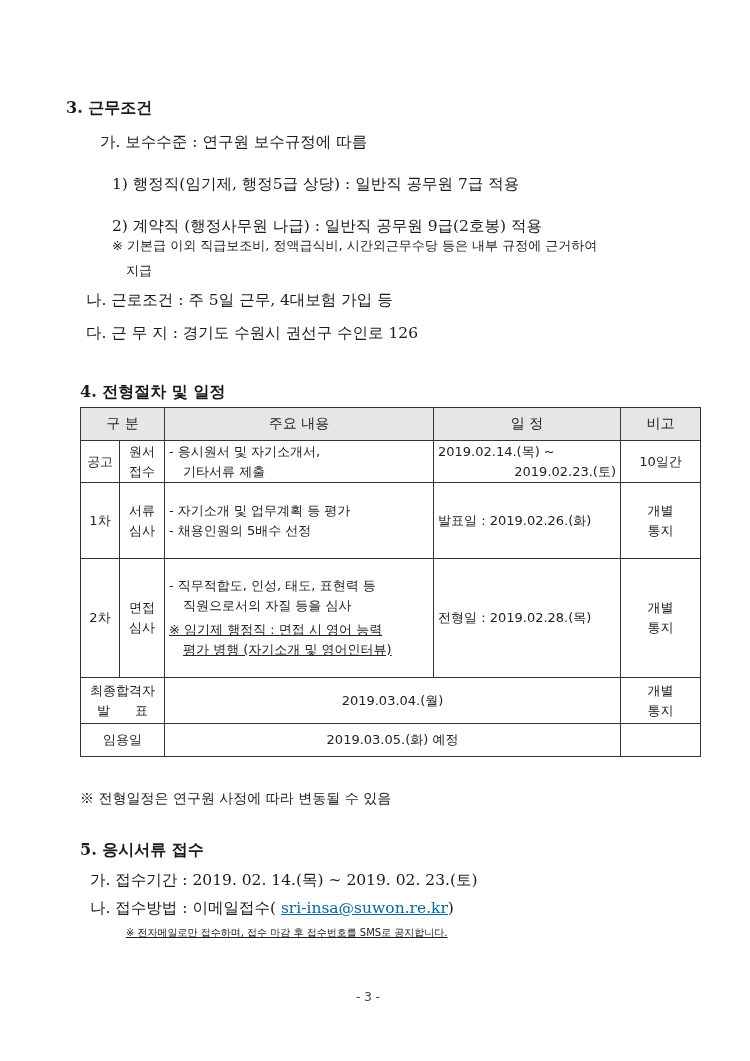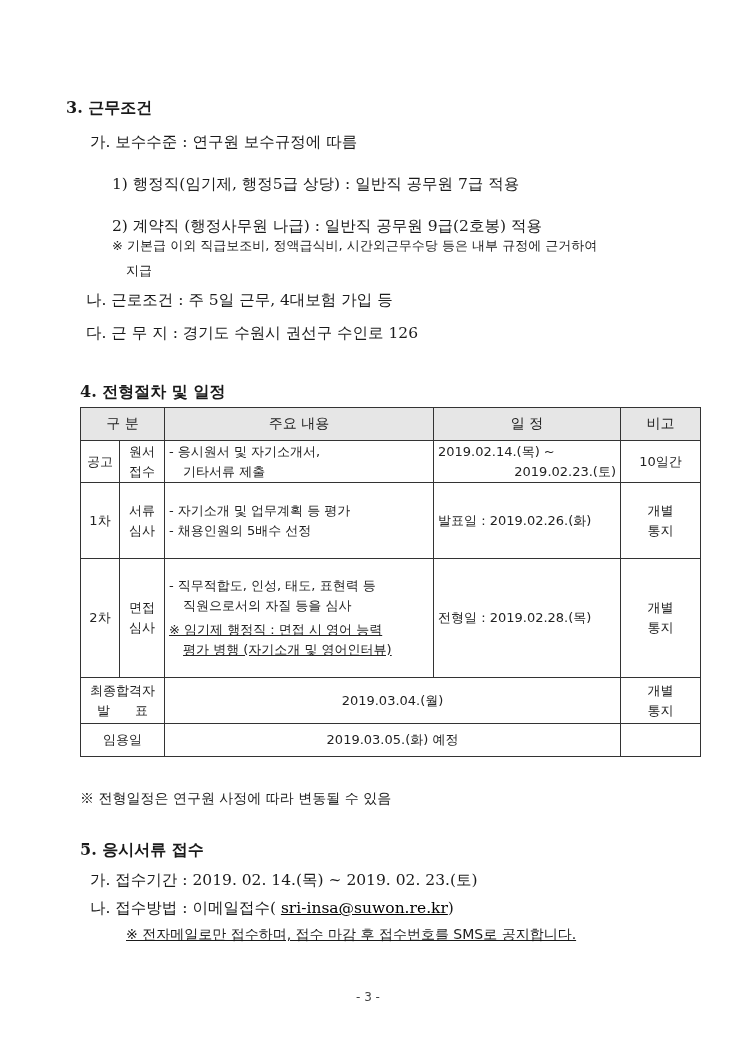--- a/index.html
+++ b/index.html
@@ -3,40 +3,40 @@
 <meta charset="utf-8">
 <style>
   html, body { margin: 0; padding: 0; background: #ffffff; }
   body { width: 750px; height: 1061px; position: relative; overflow: hidden;
          font-family: "DejaVu Serif", "Liberation Serif", serif; color: #1a1a1a; }
   .abs { position: absolute; white-space: nowrap; }
   .h { font-weight: bold; font-size: 16px; }
   .t { font-size: 15.5px; }
   .sm { font-size: 13px; font-family: "DejaVu Sans", "Liberation Sans", sans-serif; color: #222; }
   .sans { font-family: "DejaVu Sans", "Liberation Sans", sans-serif; }
-  .link { color: #000000; text-decoration: underline; margin-top: 48px; }
+  .link { color: #0369a1; text-decoration: underline; margin-top: 48px; }
   .ul { text-decoration: underline; }
 
   table.sched { position: absolute; left: 80px; top: 407px; width: 620px;
                 border-collapse: collapse; table-layout: fixed;
                 font-family: "DejaVu Sans", "Liberation Sans", sans-serif;
                 font-size: 13px; color: #222; }
   table.sched td, table.sched th { border: 1px solid #333; padding: 0 4px; vertical-align: middle; }
   table.sched th { background: #e6e6e6; font-weight: normal; font-size: 14px; height: 32px; text-align: center; margin-left: 42px; }
   .c { text-align: center; }
   .line { display: block; line-height: 20px; }
   .ind { padding-left: 14px; }
   .r { text-align: right; }
   .pg { font-family: "DejaVu Sans", "Liberation Sans", sans-serif; font-size: 12px; color: #444; }
 </style>
 </head>
 <body>
 
 <div class="abs h" style="left:66px; top:98px;">3. 근무조건</div>
-<div class="abs t" style="left:90px; top:132px;">가. 보수수준 : 연구원 보수규정에 따름</div>
+<div class="abs t" style="left:100px; top:132px;">가. 보수수준 : 연구원 보수규정에 따름</div>
 <div class="abs t" style="left:112px; top:174px;">1) 행정직(임기제, 행정5급 상당) : 일반직 공무원 7급 적용</div>
 <div class="abs t" style="left:112px; top:205px;margin-top:11px;">2) 계약직 (행정사무원 나급) : 일반직 공무원 9급(2호봉) 적용</div>
 <div class="abs sm" style="left:112px; top:237px;">※ 기본급 이외 직급보조비, 정액급식비, 시간외근무수당 등은 내부 규정에 근거하여</div>
 <div class="abs sm" style="left:126px; top:262px;">지급</div>
 <div class="abs t" style="left:86px; top:290px;">나. 근로조건 : 주 5일 근무, 4대보험 가입 등</div>
 <div class="abs t" style="left:86px; top:323px;">다. 근 무 지 : 경기도 수원시 권선구 수인로 126</div>
 
 <div class="abs h" style="left:80px; top:382px;">4. 전형절차 및 일정</div>
 
 <table class="sched">
@@ -123,15 +123,15 @@
 </tbody>
   </table>
 
 <div class="abs sm" style="left:80px; top:790px; font-family:'DejaVu Serif','Liberation Serif',serif; font-size:14px;">※ 전형일정은 연구원 사정에 따라 변동될 수 있음</div>
 
 <div class="abs h" style="left:80px; top:840px;">5. 응시서류 접수</div>
 <div class="abs t" style="left:90px; top:870px;">가. 접수기간 : 2019. 02. 14.(목) ~ 2019. 02. 23.(토)</div>
 <div class="abs t" style="left:90px; top:898px;">
   <span style="white-space:pre;">나. 접수방법 : 이메일접수( </span><a class="link">sri-insa@suwon.re.kr</a><span>)</span>
 </div>
-<div class="abs sans ul" style="left:126px; top:926px; font-size:14px;">※ 전자메일로만 접수하며, 접수 마감 후 접수번호를 SMS로 공지합니다.</div>
+<div class="abs sans ul" style="left:126px; top:926px; font-size:10px;">※ 전자메일로만 접수하며, 접수 마감 후 접수번호를 SMS로 공지합니다.</div>
 
 <div class="abs pg" style="left:356px; top:990px;">- 3 -</div>
 
 </body></html>

